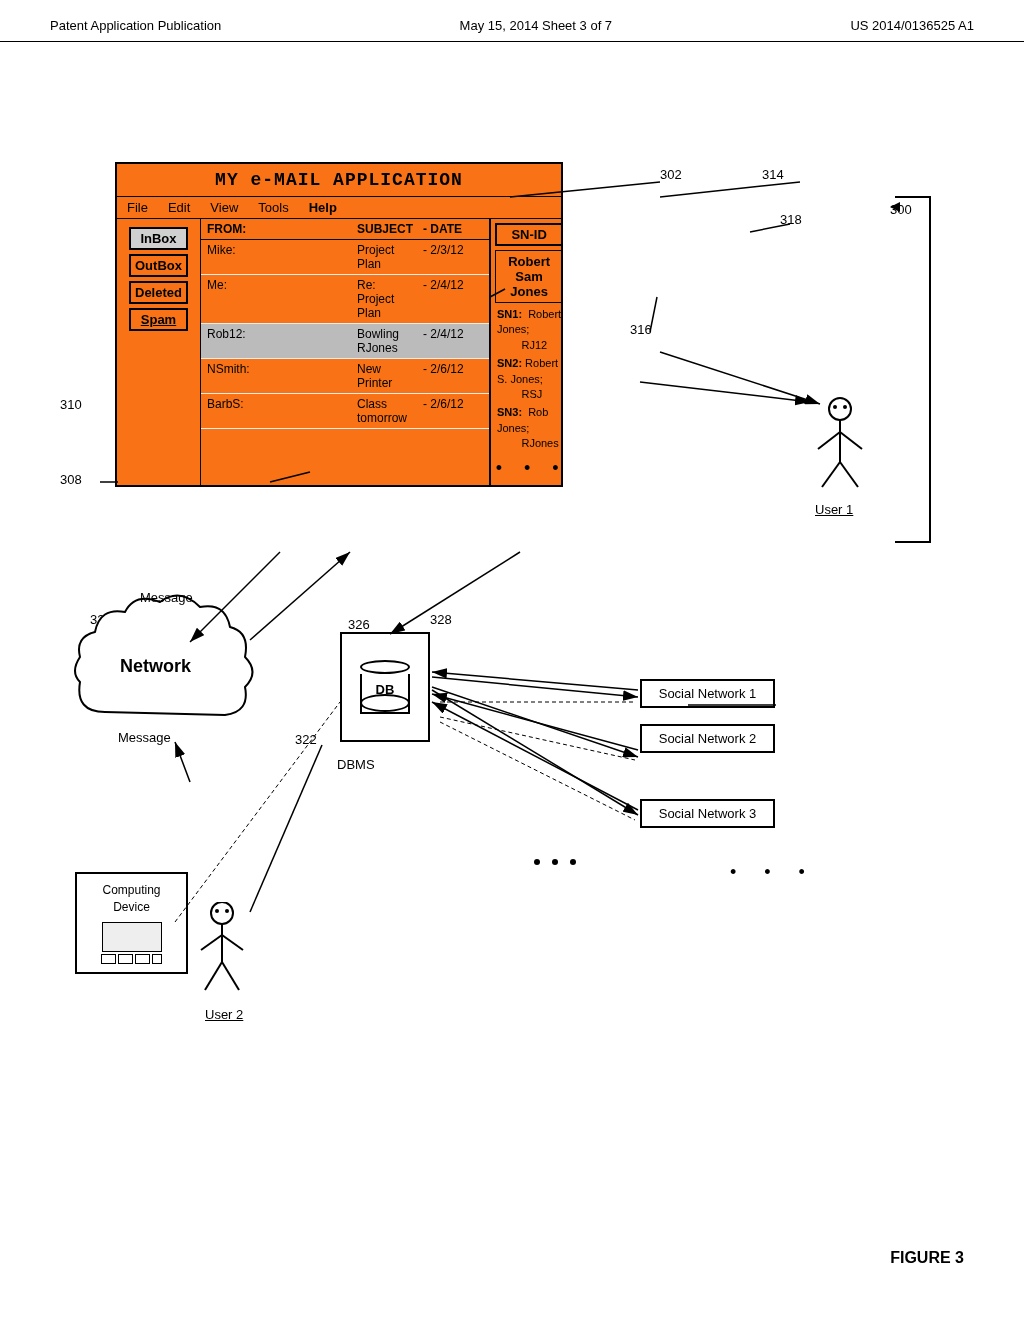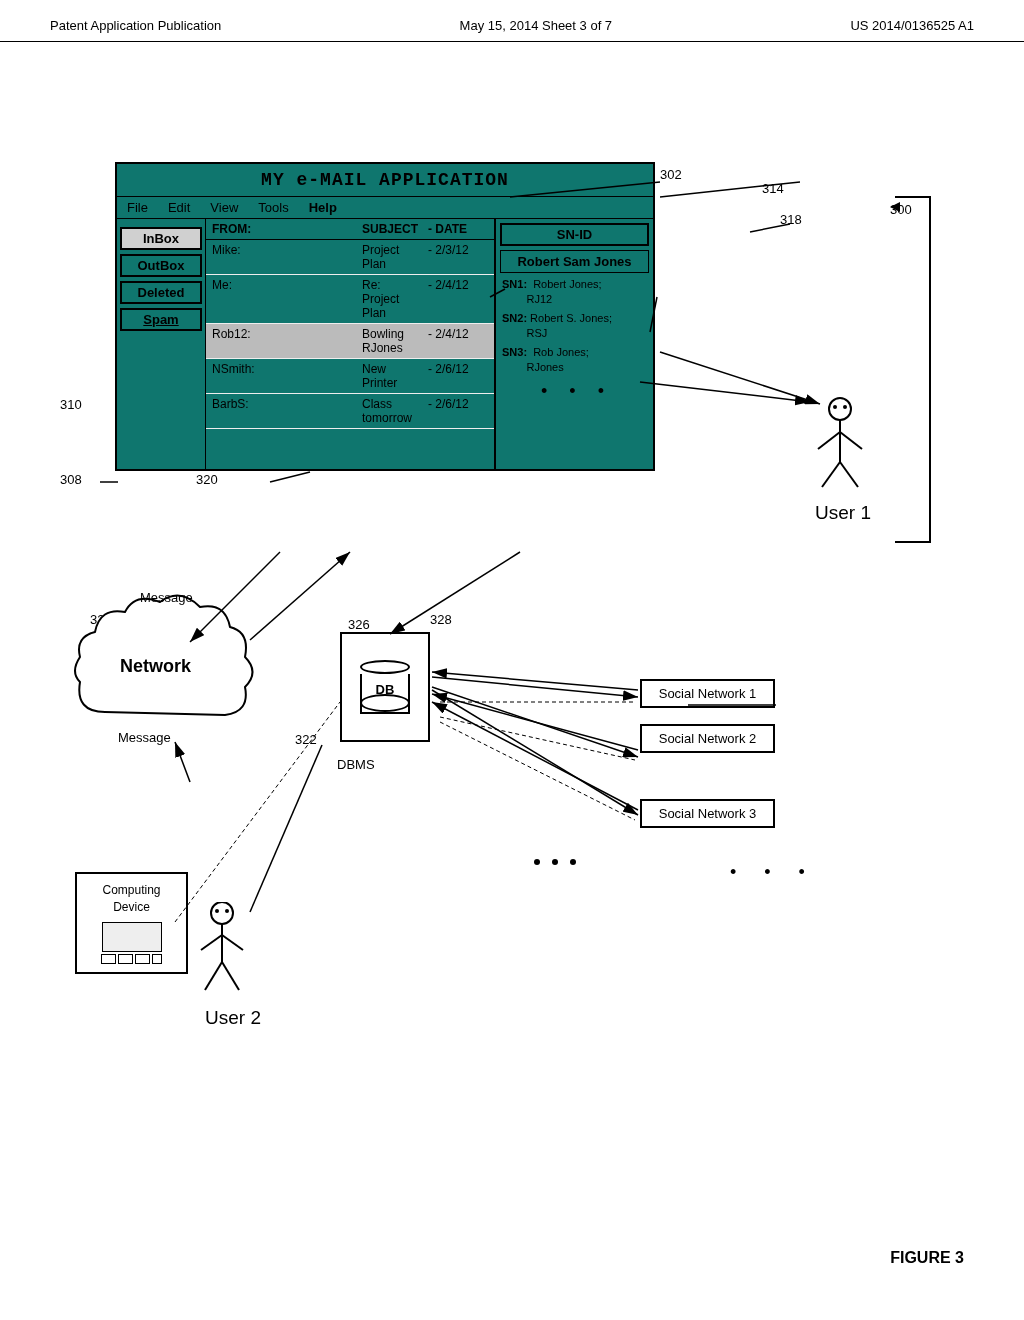--- a/index.html
+++ b/index.html
@@ -34,23 +34,23 @@
       position: relative;
       width: 100%;
       height: 1260px;
     }
 
     
     .email-app {
       position: absolute;
       top: 120px;
       left: 115px;
-      width: 540px;
-      border: 2px solid #000;
-      background: #0f766e;
+      width: 448px;
+      border: 2px solid #000;
+      background: #f97316;
     }
 
     .email-title-bar {
       text-align: center;
       font-size: 18px;
       font-weight: bold;
       font-family: 'Courier New', monospace;
       padding: 6px 0;
       border-bottom: 1px solid #000;
       letter-spacing: 1px;
@@ -69,21 +69,21 @@
     }
 
     .email-body {
       display: flex;
     }
 
     
     .folder-panel {
       width: 90px;
       border-right: 1px solid #000;
-      padding: 8px 3px;
+      padding: 8px 12px;
       display: flex;
       flex-direction: column;
       gap: 4px;
     }
 
     .folder-item {
       border: 2px solid #000;
       padding: 2px 4px;
       font-size: 13px;
       font-weight: bold;
@@ -251,22 +251,23 @@
       position: absolute;
       top: 0;
       left: 0;
       width: 100%;
       height: 100%;
       pointer-events: none;
     }
 
     .figure-caption {
       position: absolute;
-      font-size: 19px;
+      font-size: 13px;
       text-align: left;
+      text-decoration: underline;
     }
 
     .figure-label {
       position: absolute;
       font-size: 16px;
       font-weight: bold;
       font-family: Arial, sans-serif;
     }
   </style>
 </head>
@@ -278,21 +279,21 @@
     <span>Patent Application Publication</span>
     <span>May 15, 2014   Sheet 3 of 7</span>
     <span>US 2014/0136525 A1</span>
   </div>
 
   <div class="diagram-area">
 
     <span class="label" style="top:125px; left:660px;">302</span>
     <span class="label" style="top:125px; left:196px;">304</span>
     <span class="label" style="top:125px; left:280px;">306</span>
-    <span class="label" style="top:139px; left:762px;">314</span>
+    <span class="label" style="top:125px; left:762px;">314</span>
     <span class="label" style="top:170px; left:780px;">318</span>
     <span class="label" style="top:280px; left:630px;">316</span>
     <span class="label" style="top:232px; left:455px;">312</span>
     <span class="label" style="top:355px; left:60px;">310</span>
     <span class="label" style="top:430px; left:196px;">320</span>
     <span class="label" style="top:430px; left:60px;">308</span>
     <span class="label" style="top:570px; left:90px;">324</span>
     <span class="label" style="top:690px; left:295px;">322</span>
     <span class="label" style="top:575px; left:348px;">326</span>
     <span class="label" style="top:570px; left:430px;">328</span>

